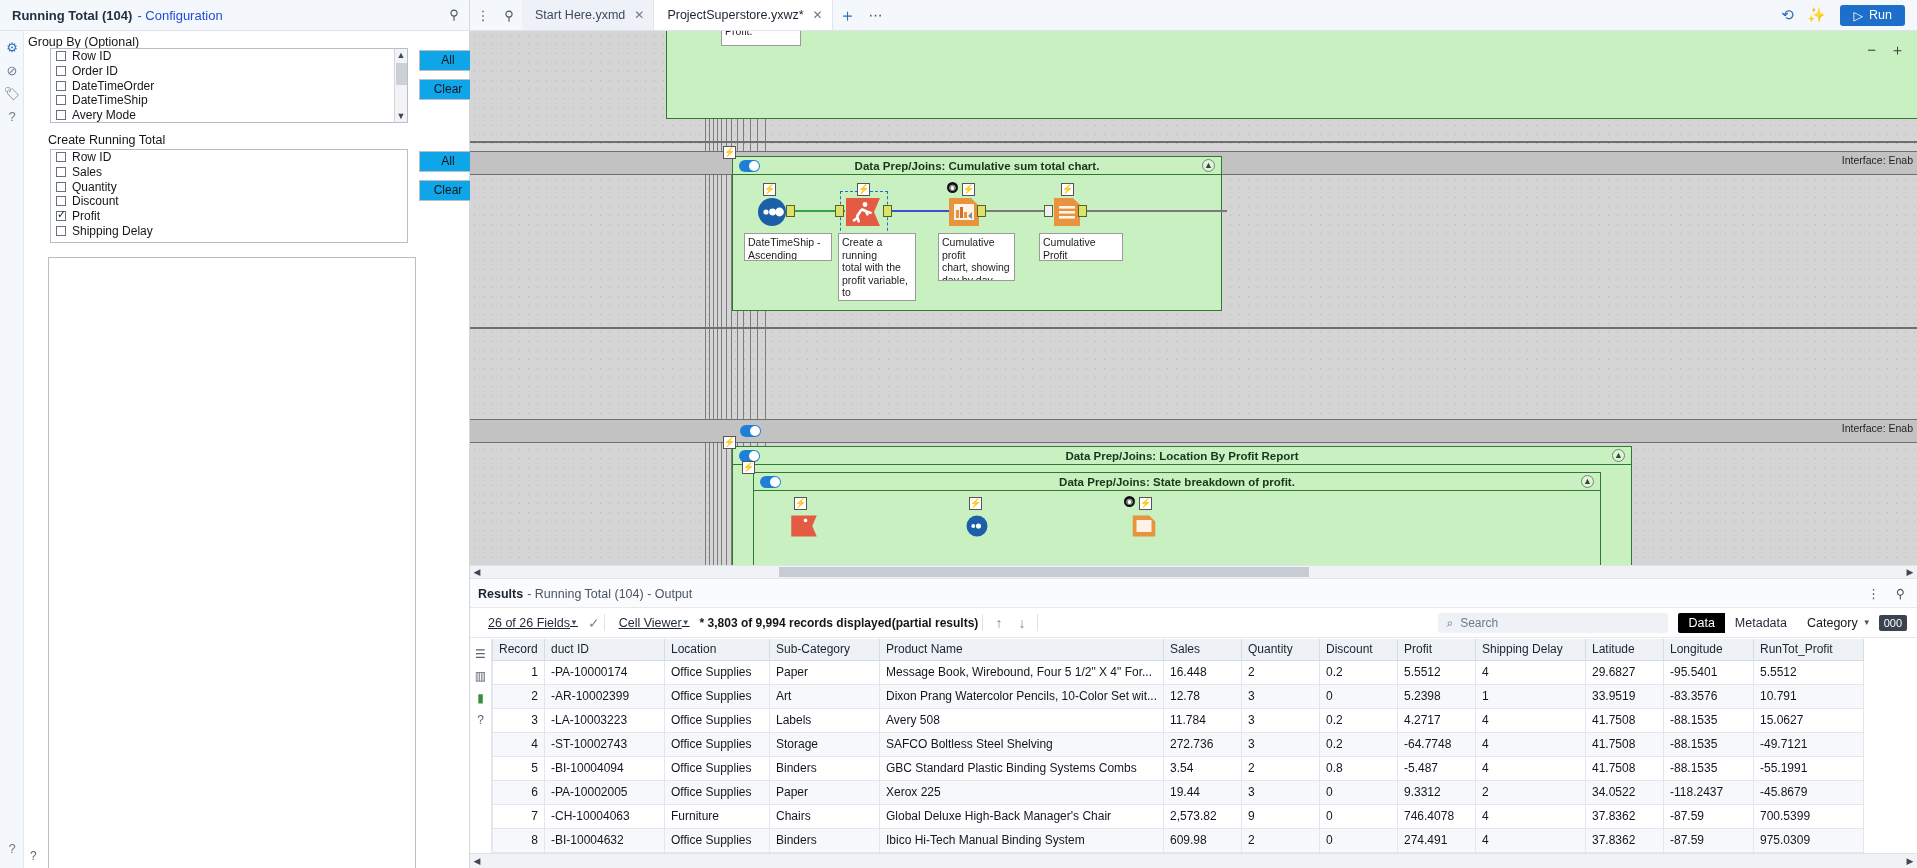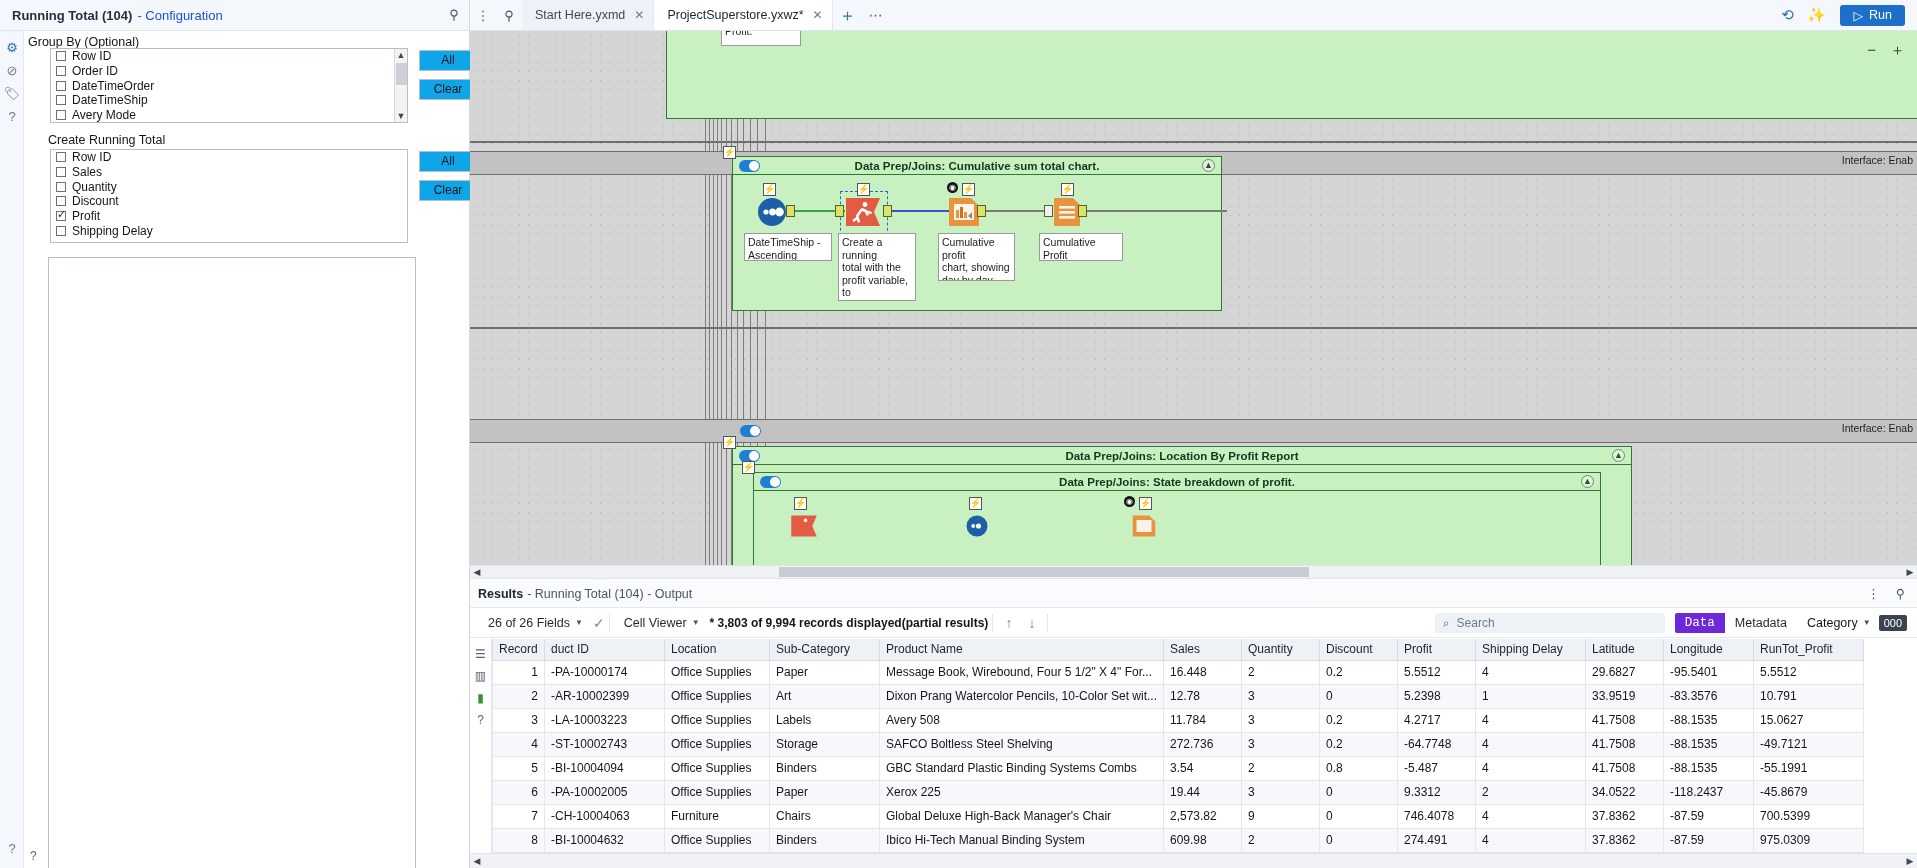--- a/index.html
+++ b/index.html
@@ -168,30 +168,30 @@
     height: 28px; display: flex; align-items: center; padding-left: 8px;
     font-size: 12.5px; color: #4a5565; border-bottom: 1px solid #e5e9ef; background: #fafbfd;
   }
   .res-head b { color: #1a2430; font-weight: bold; }
   .res-head .rh-right { margin-left: auto; display: flex; gap: 16px; padding-right: 12px; color: #4a5565; }
 
   .res-toolbar {
     height: 30px; display: flex; align-items: center; gap: 0;
     border-bottom: 1px solid #e5e9ef; background: #ffffff; padding-left: 8px; font-size: 12.5px;
   }
-  .rt-item { display: flex; align-items: center; gap: 5px; padding: 0 10px; color: #1f2733; cursor: pointer; }
+  .rt-item { display: flex; align-items: center; padding: 0 10px; color: #1f2733; cursor: pointer; text-decoration: underline; }
   .rt-div { width: 1px; height: 17px; background: #dfe3ea; margin: 0 4px; }
   .caret { font-size: 8px; color: #4a5565; }
   .search-box {
     margin-left: auto; width: 230px; height: 20px; background: #eef1f6; border-radius: 3px;
     display: flex; align-items: center; gap: 7px; padding: 0 8px; color: #6d7a8c; font-size: 12px;
   }
   .seg { display: flex; margin-left: 10px; }
   .seg div { height: 20px; padding: 0 10px; line-height: 20px; font-size: 12.5px; cursor: pointer; }
-  .seg .on { background: #6d28d9; color: #fff; border-radius: 2px 0 0 2px; font-family: Liberation Mono, monospace; }
+  .seg .on { background: #000000; color: #fff; border-radius: 2px 0 0 2px; }
   .seg .off { color: #1f2733; }
   .actions { display: flex; align-items: center; gap: 5px; margin-left: 10px; margin-right: 8px; font-size: 12.5px; cursor: pointer; }
   .count-badge { background: #3b4351; color: #fff; font-size: 11px; padding: 2px 5px; border-radius: 2px; margin-right: 10px; }
 
   .grid-wrap { position: absolute; left: 0; right: 0; top: 59px; bottom: 15px; display: flex; }
   .grid-rail { width: 22px; background: #fff; border-right: 1px solid #e5e9ef; padding-top: 4px; }
   .gr-ico { height: 22px; display: flex; align-items: center; justify-content: center; color: #5a6473; font-size: 12px; }
   .gr-ico.green { color: #3a8d3a; }
   table.grid { border-collapse: collapse; table-layout: fixed; font-size: 12px; }
   table.grid th {

